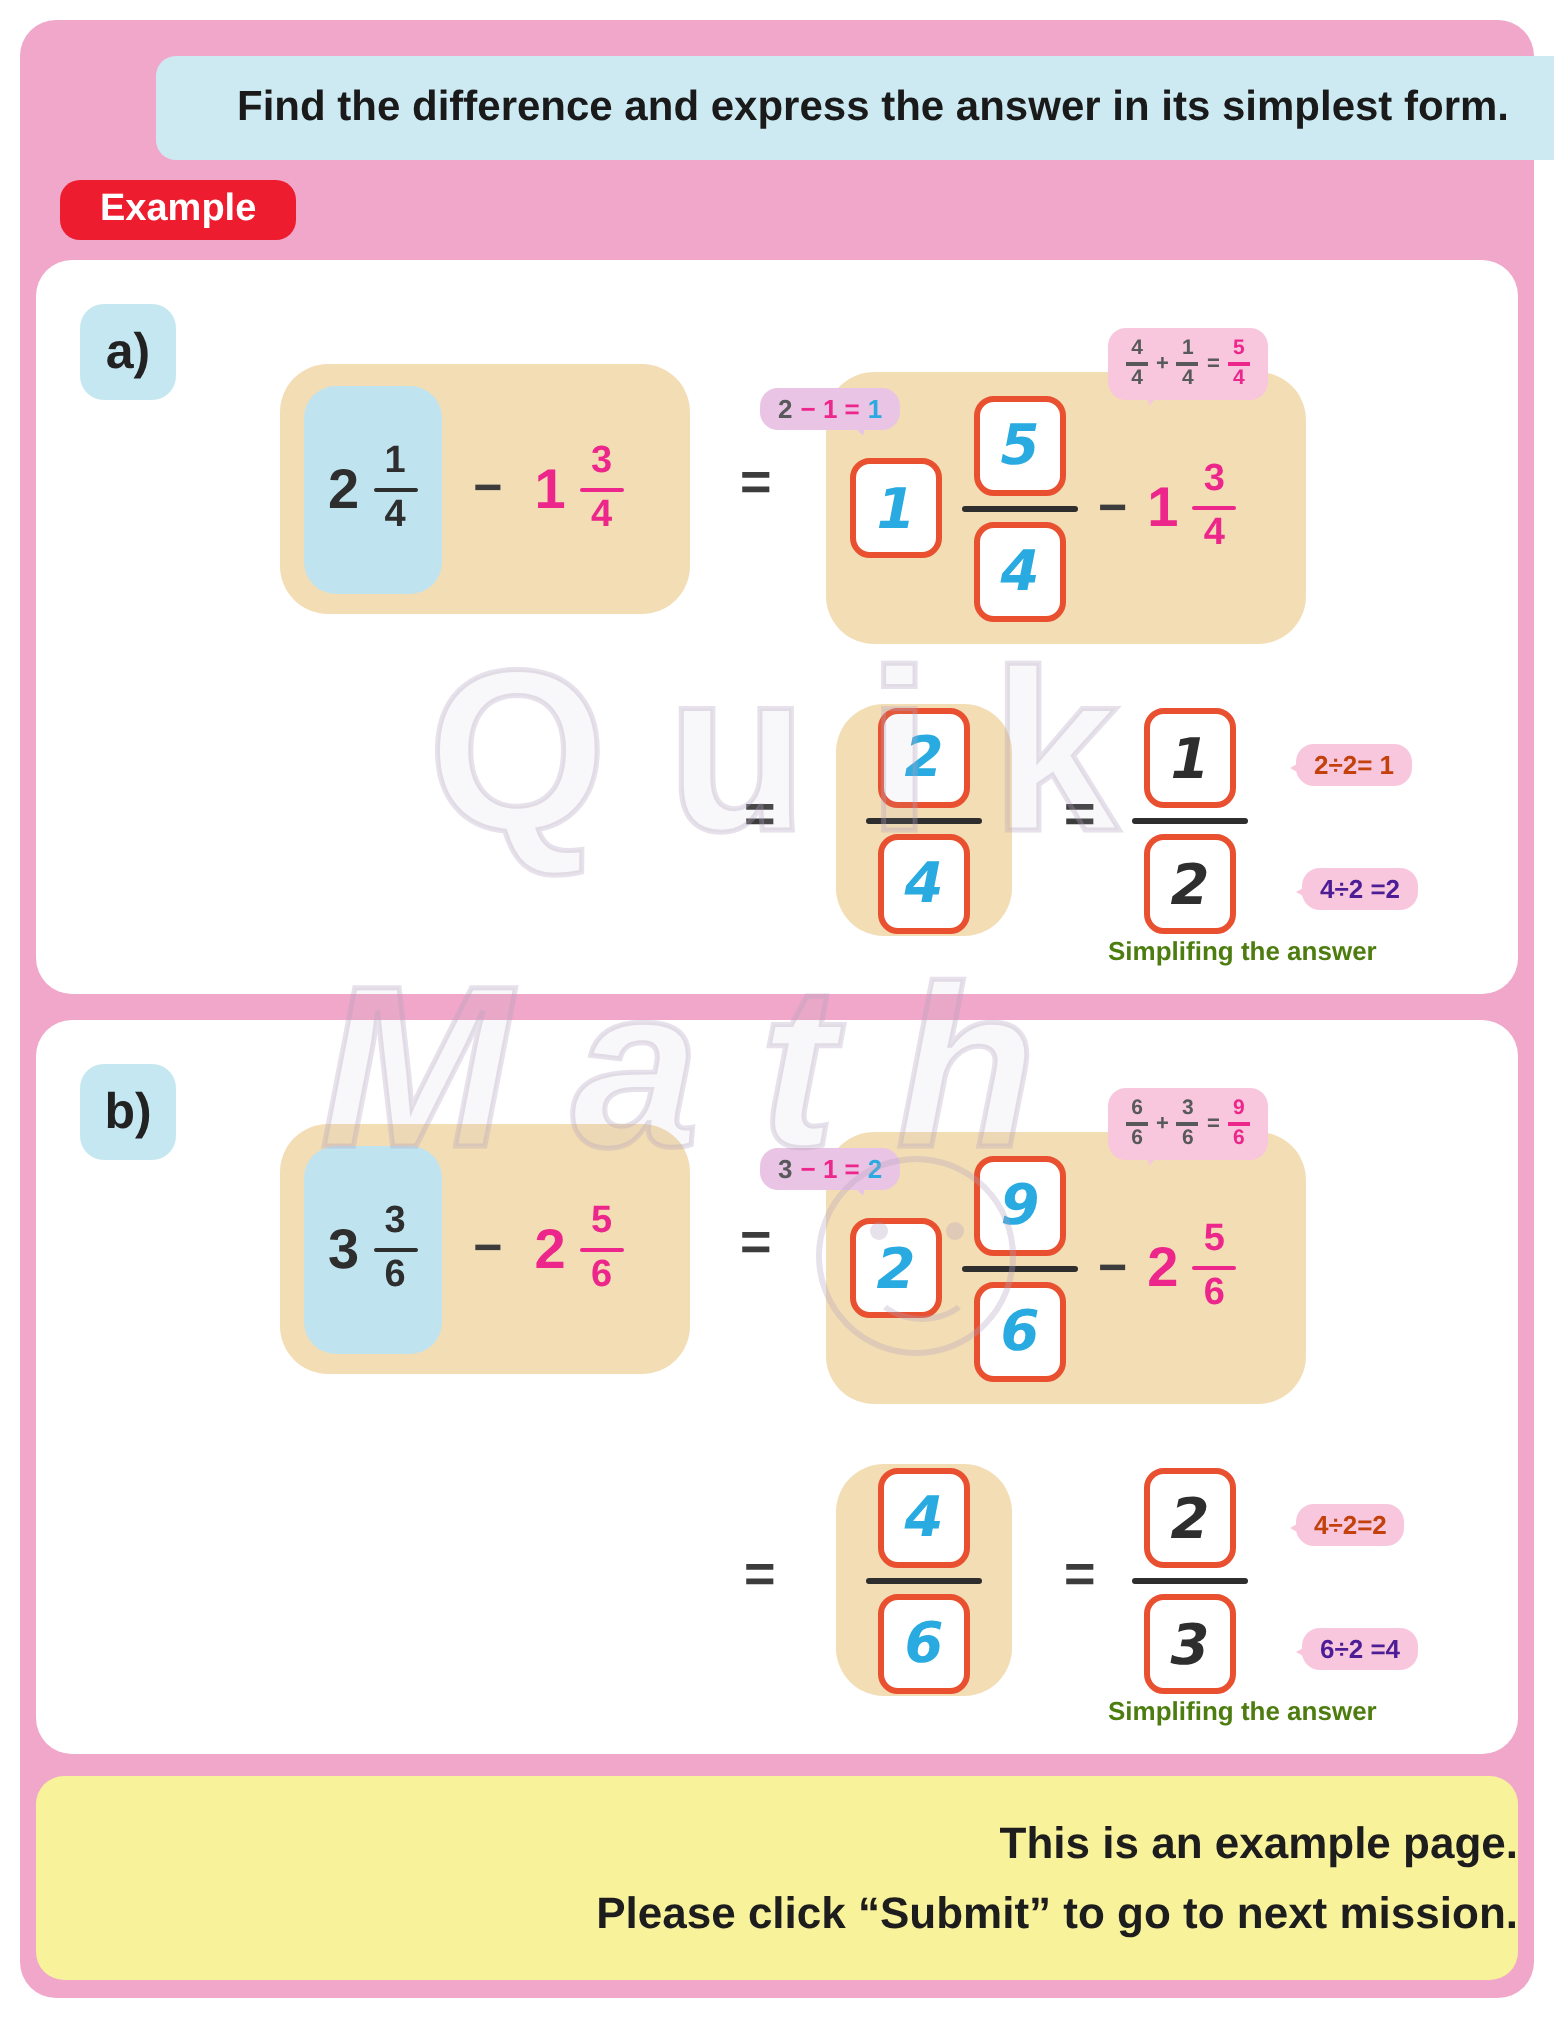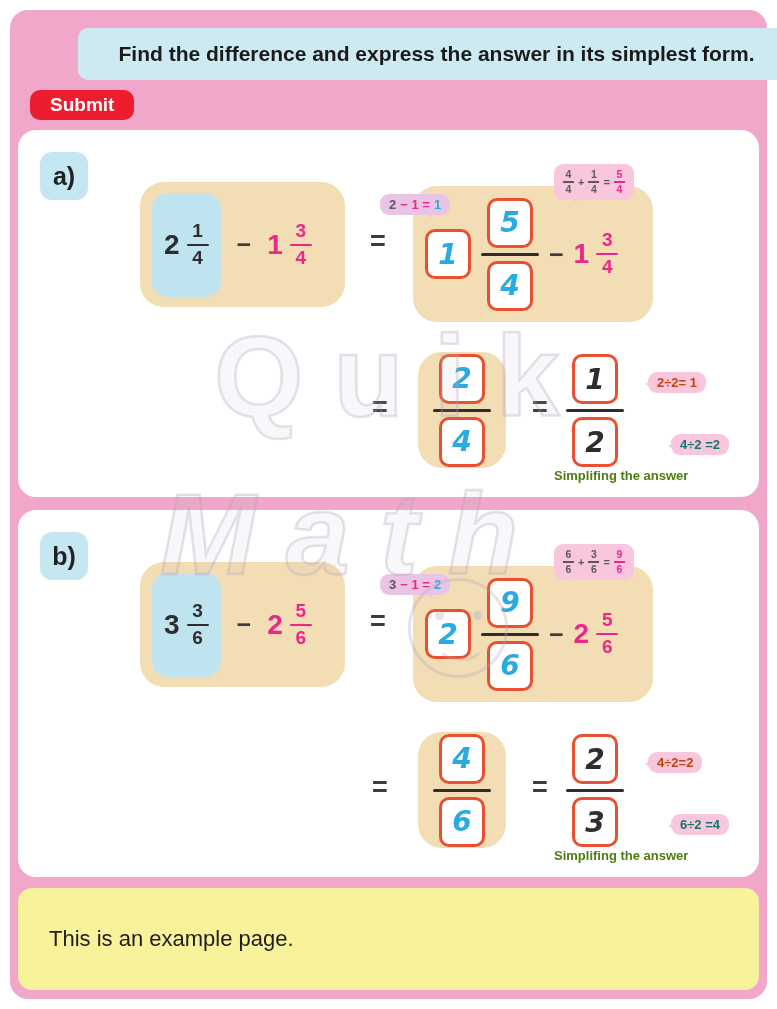--- a/index.html
+++ b/index.html
@@ -37,55 +37,55 @@
     font-family:"DejaVu Sans",sans-serif;}
   .boxfrac{display:inline-flex;flex-direction:column;align-items:center;}
   .boxfrac .fbar{width:58px;height:3px;background:#2e2e2e;margin:5px 0;border-radius:2px;}
   .simp{position:absolute;left:548px;top:224px;}
   .bubble{position:absolute;border-radius:9px;padding:3px 9px;font-size:13px;font-weight:600;white-space:nowrap;z-index:2;}
   .purple{background:#eac4e4;}
   .pinkbg2{background:#f8c7dd;}
   .borrow{left:362px;top:64px;display:flex;gap:4px;align-items:center;}
   .carry{left:536px;top:34px;display:flex;align-items:center;gap:4px;padding:5px 9px;}
   .divtop{left:630px;top:242px;color:#c2410c;}
-  .divbot{left:653px;top:304px;color:#0f766e;}
+  .divbot{left:633px;top:304px;color:#4c1d95;}
   .b-dark{color:#58595b;} .b-pink{color:#ec268b;} .b-blue{color:#29abe2;}
   .mfrac{display:inline-flex;flex-direction:column;align-items:center;font-size:10.5px;font-weight:700;line-height:1.05;}
   .mfrac .mbar{height:1.5px;background:currentColor;align-self:stretch;min-width:11px;margin:1px 0;}
   .mop{font-size:11px;font-weight:700;color:#58595b;}
   .purple.tail-br::after{content:"";position:absolute;bottom:-8px;right:14px;border:5px solid transparent;
     border-top:9px solid #eac4e4;transform:rotate(-18deg);}
   .pinkbg2.tail-bl::after{content:"";position:absolute;bottom:-8px;left:16px;border:5px solid transparent;
     border-top:9px solid #f8c7dd;transform:rotate(14deg);}
   .tail-l::before{content:"";position:absolute;left:-8px;top:7px;border:5px solid transparent;
     border-right:9px solid #f8c7dd;}
   .caption{position:absolute;left:536px;top:338px;font-size:13px;font-weight:700;color:#4d7c0f;}
   .footer{position:absolute;left:18px;top:888px;width:741px;height:102px;background:#f8f29b;border-radius:14px;
-    display:flex;flex-direction:column;align-items:flex-start;justify-content:center;gap:9px;
-    font-size:22px;font-weight:400;color:#1d1d1d;padding-left:31px;}
+    display:flex;flex-direction:column;align-items:flex-end;justify-content:center;gap:9px;
+    font-size:22px;font-weight:700;color:#1d1d1d;padding-left:31px;}
   .wm{position:absolute;font-size:115px;font-weight:700;letter-spacing:30px;pointer-events:none;z-index:3;
     color:rgba(185,172,198,0.10);-webkit-text-stroke:2.5px rgba(176,162,190,0.32);}
   .wm1{left:185px;top:310px;margin-left:29px;} .wm2{left:160px;top:468px;font-style:italic;}
   .wmface{position:absolute;left:408px;top:578px;width:100px;height:100px;border:3px solid rgba(176,162,190,0.32);
     border-radius:50%;pointer-events:none;z-index:3;}
   .wmface::before{content:"";position:absolute;left:24px;top:30px;width:9px;height:9px;border-radius:50%;
     background:rgba(176,162,190,0.32);box-shadow:38px 0 0 rgba(176,162,190,0.32);}
   .wmface::after{content:"";position:absolute;left:24px;top:42px;width:46px;height:32px;border:3px solid transparent;
     border-bottom-color:rgba(176,162,190,0.32);border-radius:50%;}
 </style>
 </head>
 <body>
 
 <div class="pinkbg"></div>
 
 <div class="header">
   <span>Find the difference and express the answer in its simplest form.</span>
 </div>
 
-<div class="badge">Submit</div>
+<div class="badge">Example</div>
 
 <section class="panel panel-a">
   <div class="plabel">a)</div>
 
   <div class="tan tan1">
     <span class="hl">
       <span class="mixed darkc">
         <span class="whole">2</span>
         <span class="frac">
           <span>1</span>
@@ -269,13 +269,14 @@
 
   <div class="caption">Simplifing the answer</div>
 </section>
 
 <div class="wm wm1">Quik</div>
 <div class="wm wm2">Math</div>
 <div class="wmface"></div>
 
 <footer class="footer">
   <div>This is an example page.</div>
+  <div>Please click “Submit” to go to next mission.</div>
 </footer>
 
 </body></html>

